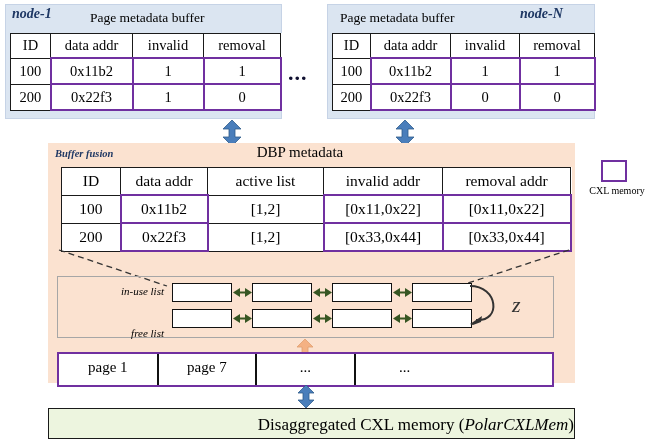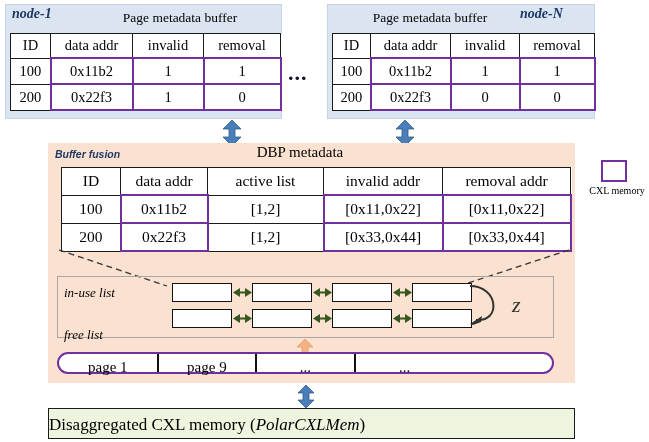--- a/index.html
+++ b/index.html
@@ -20,21 +20,21 @@
     background:#dbe5f1;
     border:1px solid #c6d3e6;
   }
   .node-label{
     font-style:italic;font-weight:bold;
     font-size:14px;color:#1f3864;
     font-family:"Liberation Serif",serif;
     white-space:nowrap;
   }
   .panel-title{
-    font-size:13.5px;color:#000;text-align:center;white-space:nowrap;
+    font-size:13.5px;color:#000;white-space:nowrap;
   }
 
   
   table.meta{
     border-collapse:collapse;
     background:#ffffff;
     table-layout:fixed;
   }
   table.meta td{
     border:1.4px solid #1a1a1a;
@@ -60,32 +60,32 @@
     font-size:22px;font-weight:bold;color:#101030;
     letter-spacing:1px;line-height:1;
   }
 
   
   .fusion-panel{
     background:#fbe2d0;
   }
   .fusion-label{
     font-style:italic;font-weight:bold;font-size:10.5px;color:#1f3864;
-    font-family:Liberation Sans, sans-serif;white-space:nowrap;
+    font-family:Liberation Serif, serif;white-space:nowrap;
   }
   .dbp-title{font-size:15px;color:#000;text-align:center;white-space:nowrap;}
 
   
   .list-box{
     border:1.5px solid #a6a6a6;
     background:transparent;
   }
   .list-label{
-    font-style:italic;font-size:13px;color:#000;
-    white-space:nowrap;
+    font-style:italic;font-size:11px;color:#000;
+    text-align:right;white-space:nowrap;
     font-family:"Liberation Serif",serif;
   }
   .list-node{
     border:1.6px solid #111;
     background:#fff;
   }
 
   
   .pages-row{
     border:2.2px solid #7030a0;
@@ -103,21 +103,21 @@
     box-sizing:border-box;
   }
   .page-cell:first-child{border-left:none;}
   .page-cell:last-child{border-right:none;}
   .page-cell i{font-style:italic;}
 
   
   .bottom-box{
     background:#edf5df;
     border:1.6px solid #1a1a1a;
-    text-align:left;
+    text-align:right;
     font-size:17px;
     color:#000;
     white-space:nowrap;
   }
   .bottom-box i{font-style:italic;}
 
   
   .legend-sq{
     border:2.6px solid #7030a0;
     background:#fff;
@@ -285,23 +285,23 @@
   <svg class="abs" style="left:468px;top:280px;" width="44" height="52">
     <path d="M2,6 C30,6 34,42 8,40" fill="none" stroke="#333" stroke-width="2"></path>
     <polygon points="2,44 14,36 13,42 5,45" fill="#333"></polygon>
   </svg>
   <div class="abs" style="left:512px;top:292px;font-size:22px;font-style:italic;font-family:'Liberation Serif',serif;color:#333;">z</div>
 
   <svg class="abs" style="left:296px;top:339px;" width="18" height="22">
     <polygon points="9,0 17,8 12,8 12,14 17,14 9,22 1,14 6,14 6,8 1,8" fill="#f4b183" stroke="#e0a070" stroke-width="0.8"></polygon>
   </svg>
 
-  <div class="abs pages-row" style="left:57px;top:352px;width:497px;height:22px;border-radius:11px;">
+  <div class="abs pages-row" style="left:57px;top:352px;width:497px;height:35px;">
     <div class="page-cell" style="width:20%;">page 1</div>
-    <div class="page-cell" style="width:20%;">page 9</div>
+    <div class="page-cell" style="width:20%;">page 7</div>
     <div class="page-cell" style="width:20%;">...</div>
     <div class="page-cell" style="width:20%;">...</div>
   </div>
 
   <svg class="abs" style="left:297px;top:385px;" width="18" height="23">
     <polygon points="9,0 17,8 12,8 12,15 17,15 9,23 1,15 6,15 6,8 1,8" fill="#4a7ebb" stroke="#2e5c8a" stroke-width="0.8"></polygon>
   </svg>
 
   <div class="abs bottom-box" style="left:48px;top:408px;width:527px;height:31px;line-height:31px;">
     <span>Disaggregated CXL memory (</span><i>PolarCXLMem</i><span>)</span>

